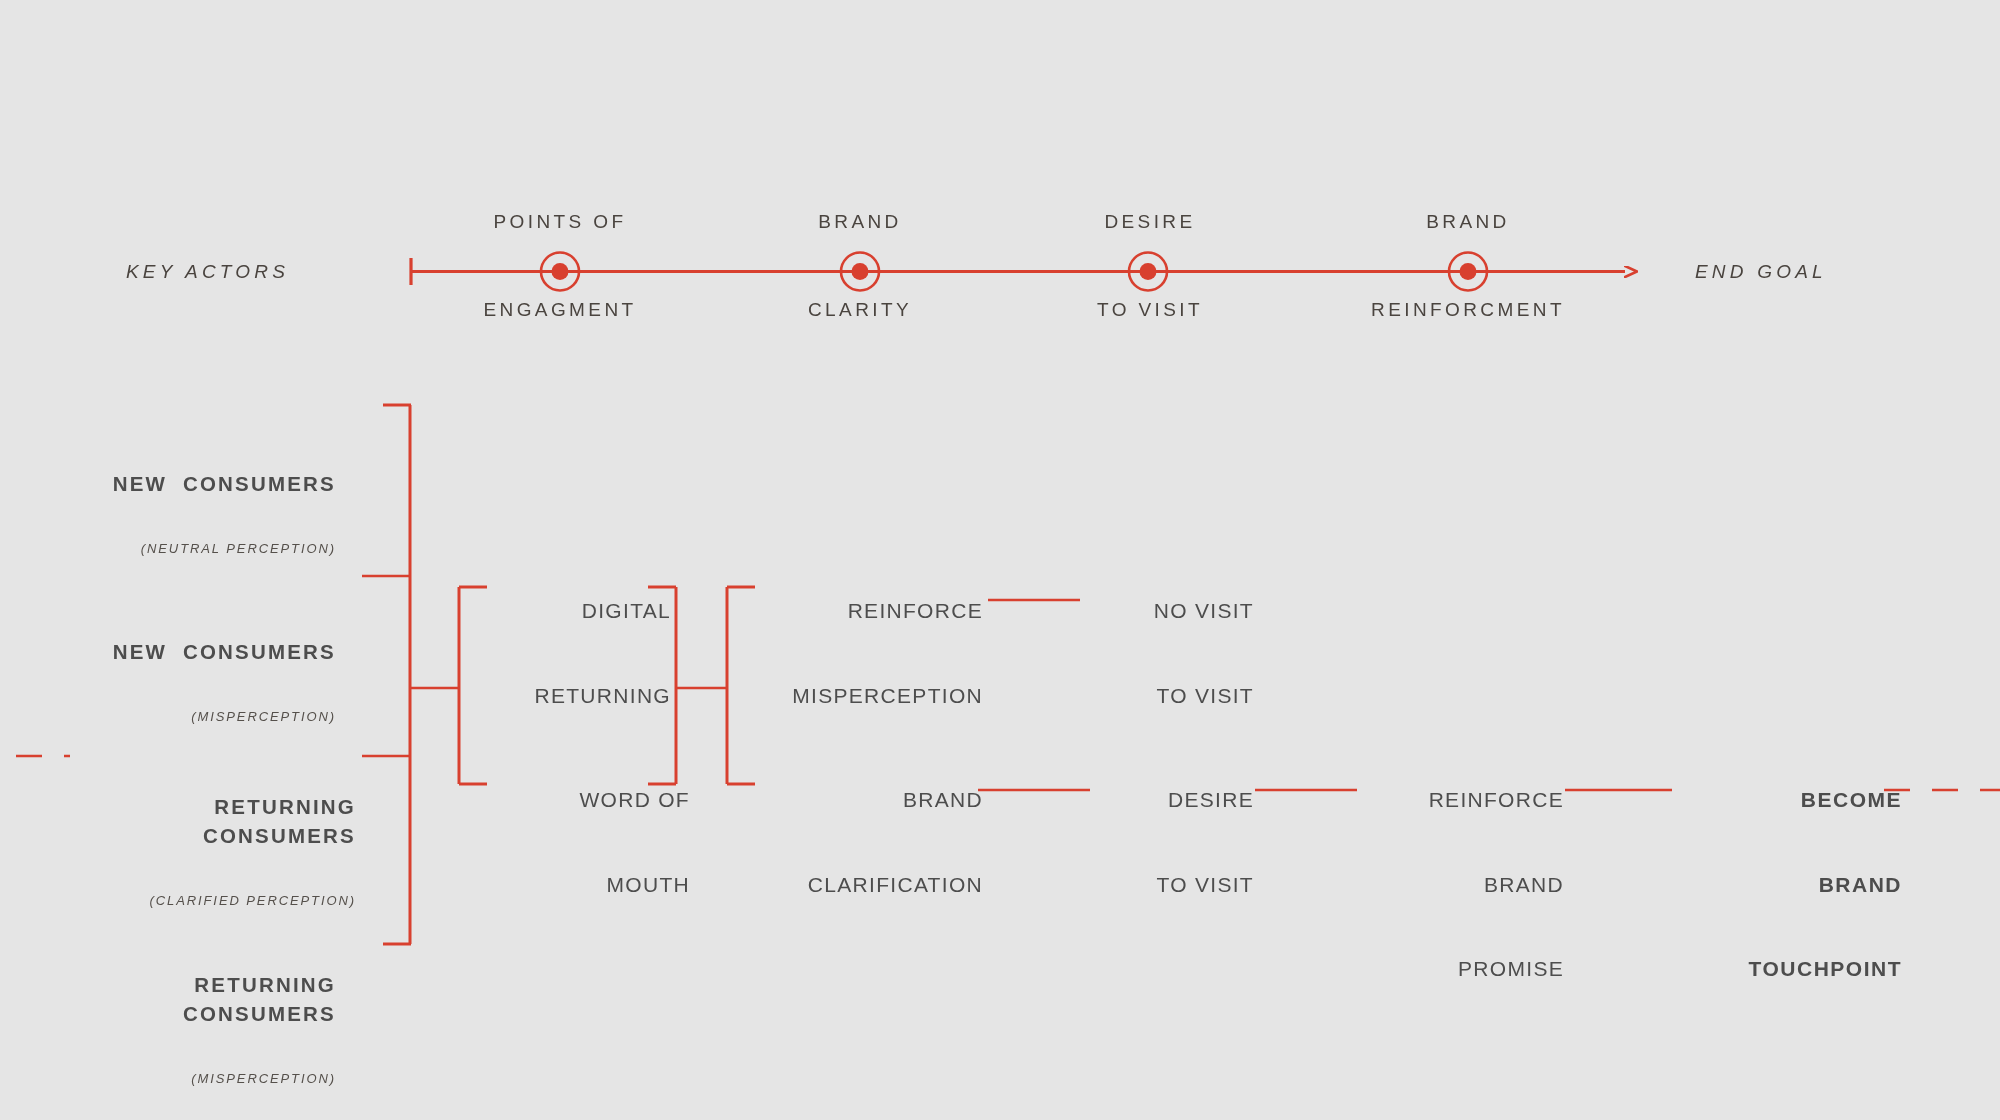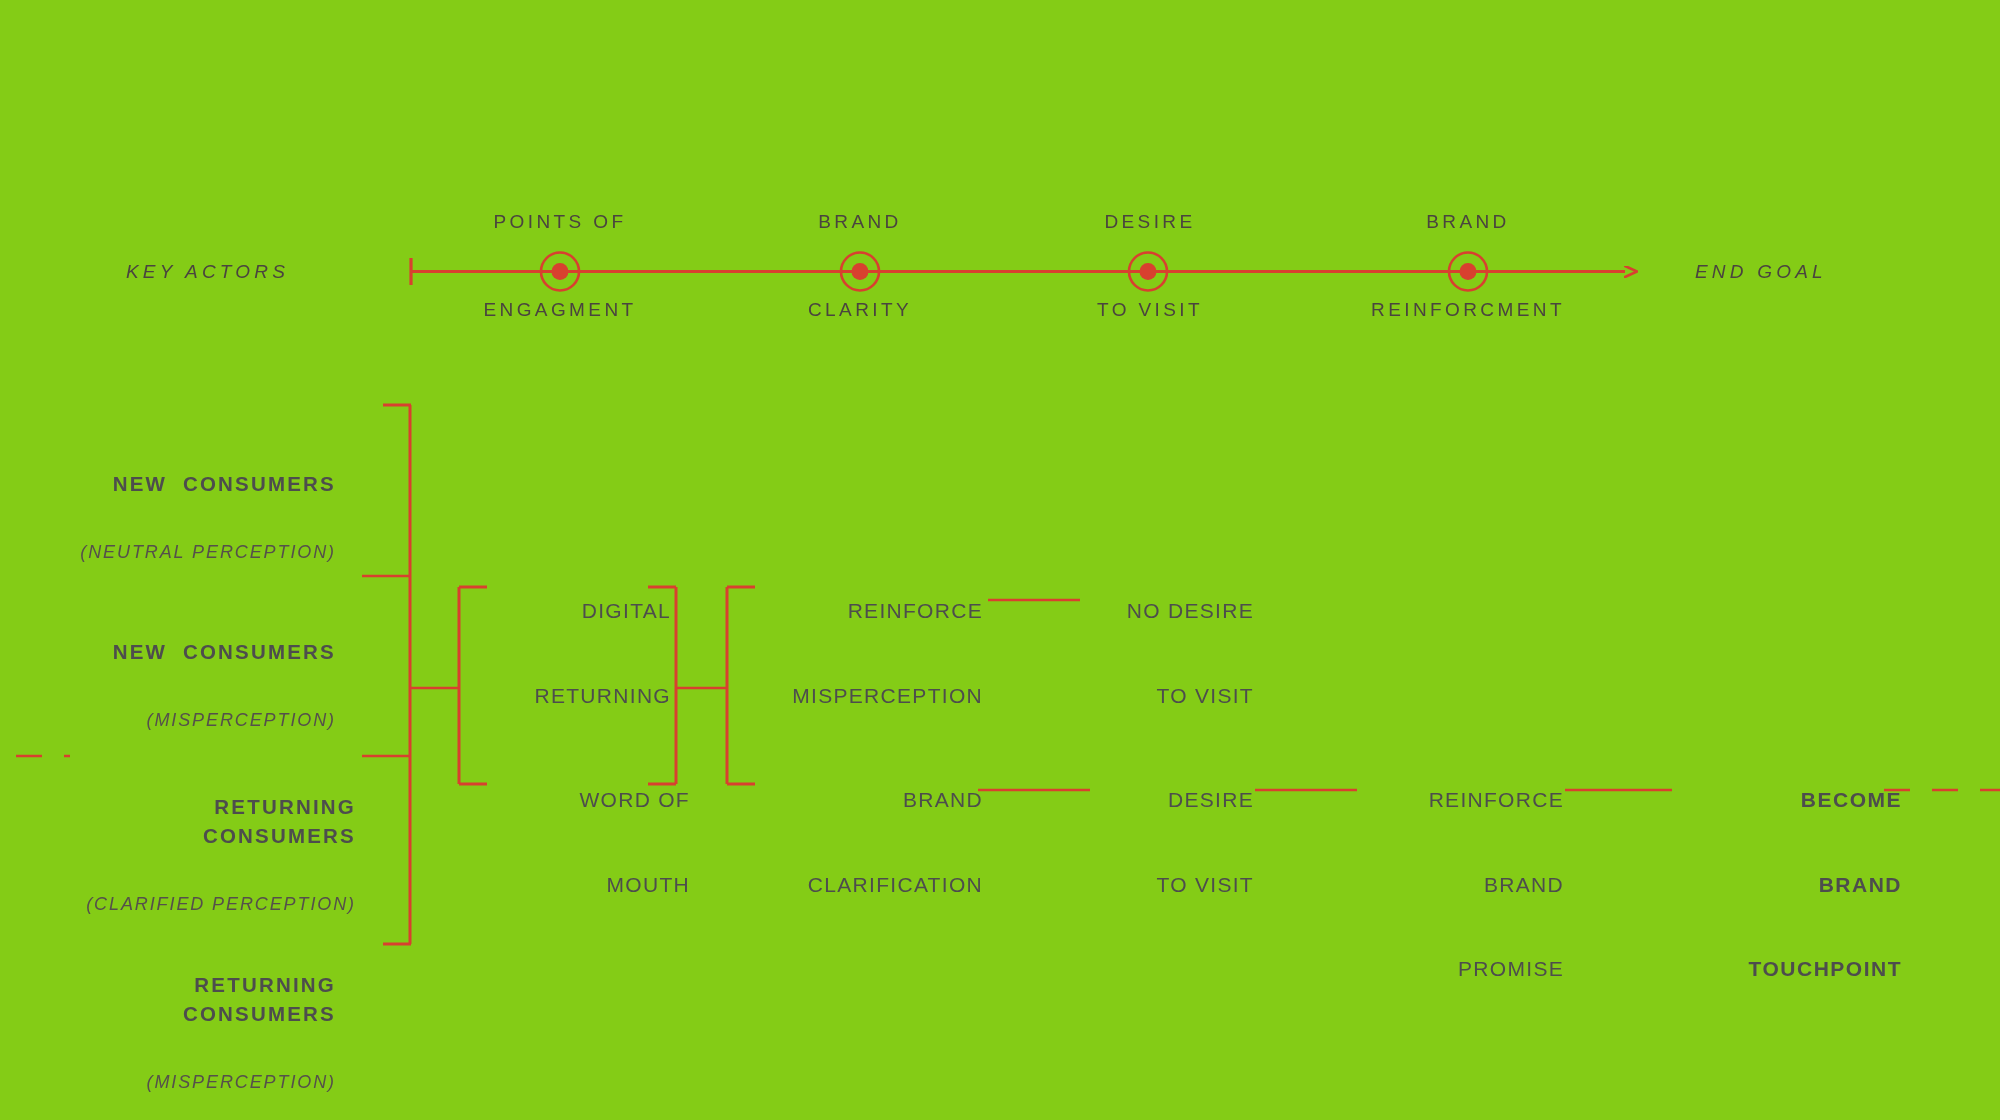--- a/index.html
+++ b/index.html
@@ -4,21 +4,21 @@
 <style>
   html, body {
     margin: 0;
     padding: 0;
     background: #ffffff;
   }
   #root {
     position: relative;
     width: 2000px;
     height: 1120px;
-    background: #84cc16;
+    background: #e5e5e5;
     font-family: "Liberation Sans", sans-serif;
     overflow: hidden;
     text-decoration: underline;
   }
   #svg-layer {
     position: absolute;
     left: 0;
     top: 0;
     width: 2000px;
     height: 1120px;
@@ -50,21 +50,21 @@
   .actor-title {
     font-size: 20.5px;
     font-weight: 700;
     letter-spacing: 2.2px;
     color: #4d4d4d;
     text-align: right;
     line-height: 1.42;
     margin-top: 48px;
   }
   .actor-sub {
-    font-size: 18px;
+    font-size: 13px;
     font-style: italic;
     letter-spacing: 1.9px;
     color: #55504b;
     text-align: right;
     line-height: 1.42;
     margin-top: 3px;
   }
   
   .node-label {
     font-size: 21px;
@@ -222,21 +222,21 @@
     <span class="stack-line">REINFORCE</span>
     <span class="stack-line">MISPERCEPTION</span>
   </div>
 
   <div class="lbl node-label" style="left:745px; top:730px; width:238px;">
     <span class="stack-line">BRAND</span>
     <span class="stack-line">CLARIFICATION</span>
   </div>
 
   <div class="lbl node-label" style="left:1080px; top:541px; width:174px;">
-    <span class="stack-line">NO DESIRE</span>
+    <span class="stack-line">NO VISIT</span>
     <span class="stack-line">TO VISIT</span>
   </div>
 
   <div class="lbl node-label" style="left:1080px; top:730px; width:174px;">
     <span class="stack-line">DESIRE</span>
     <span class="stack-line">TO VISIT</span>
   </div>
 
   <div class="lbl node-label" style="left:1358px; top:730px; width:206px;">
     <span class="stack-line">REINFORCE</span>

